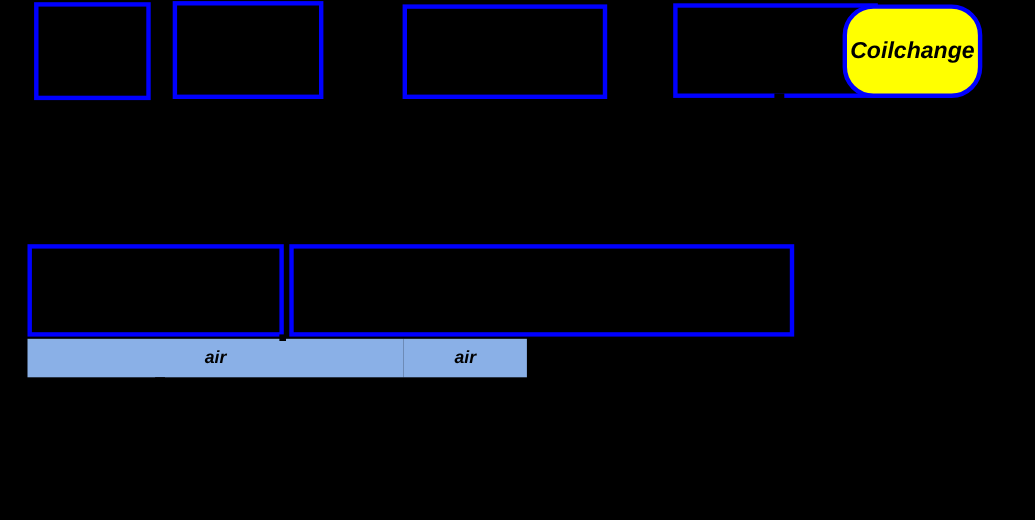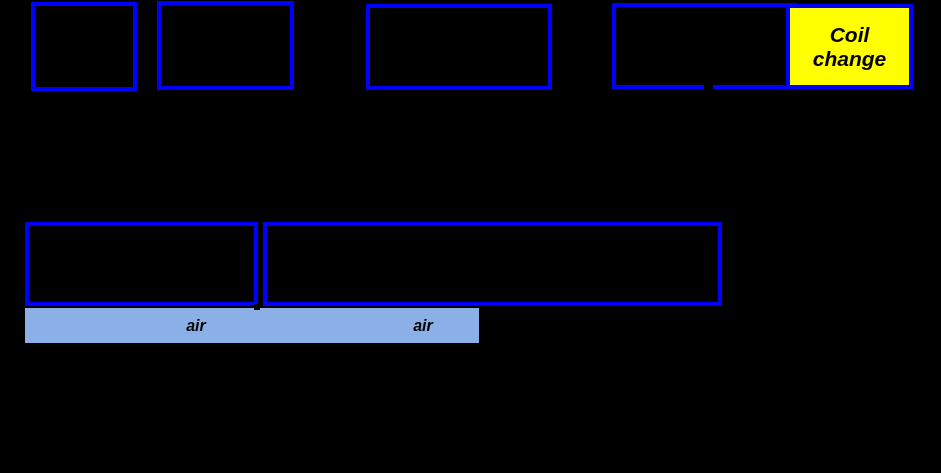--- a/index.html
+++ b/index.html
@@ -101,21 +101,21 @@
   </div>
 
   <div class="node proc-box" style="left:366px; top:4px; width:186px; height:86px;">
     <span></span>
   </div>
 
   <div class="node proc-box" style="left:612px; top:3px; width:186px; height:86px;">
     <span></span>
   </div>
 
-  <div class="node hl-box" style="left:786px; top:4px; width:127px; height:85px; flex-direction:column;">
+  <div class="node hl-box" style="left:766px; top:4px; width:127px; height:85px; flex-direction:row;border-radius:28px;">
     <span>Coil</span>
     <span>change</span>
   </div>
 
   <div class="node proc-box" style="left:25px; top:222px; width:233px; height:84px;">
     <span></span>
   </div>
 
   <div class="node proc-box" style="left:263px; top:222px; width:459px; height:84px;">
     <span></span>

